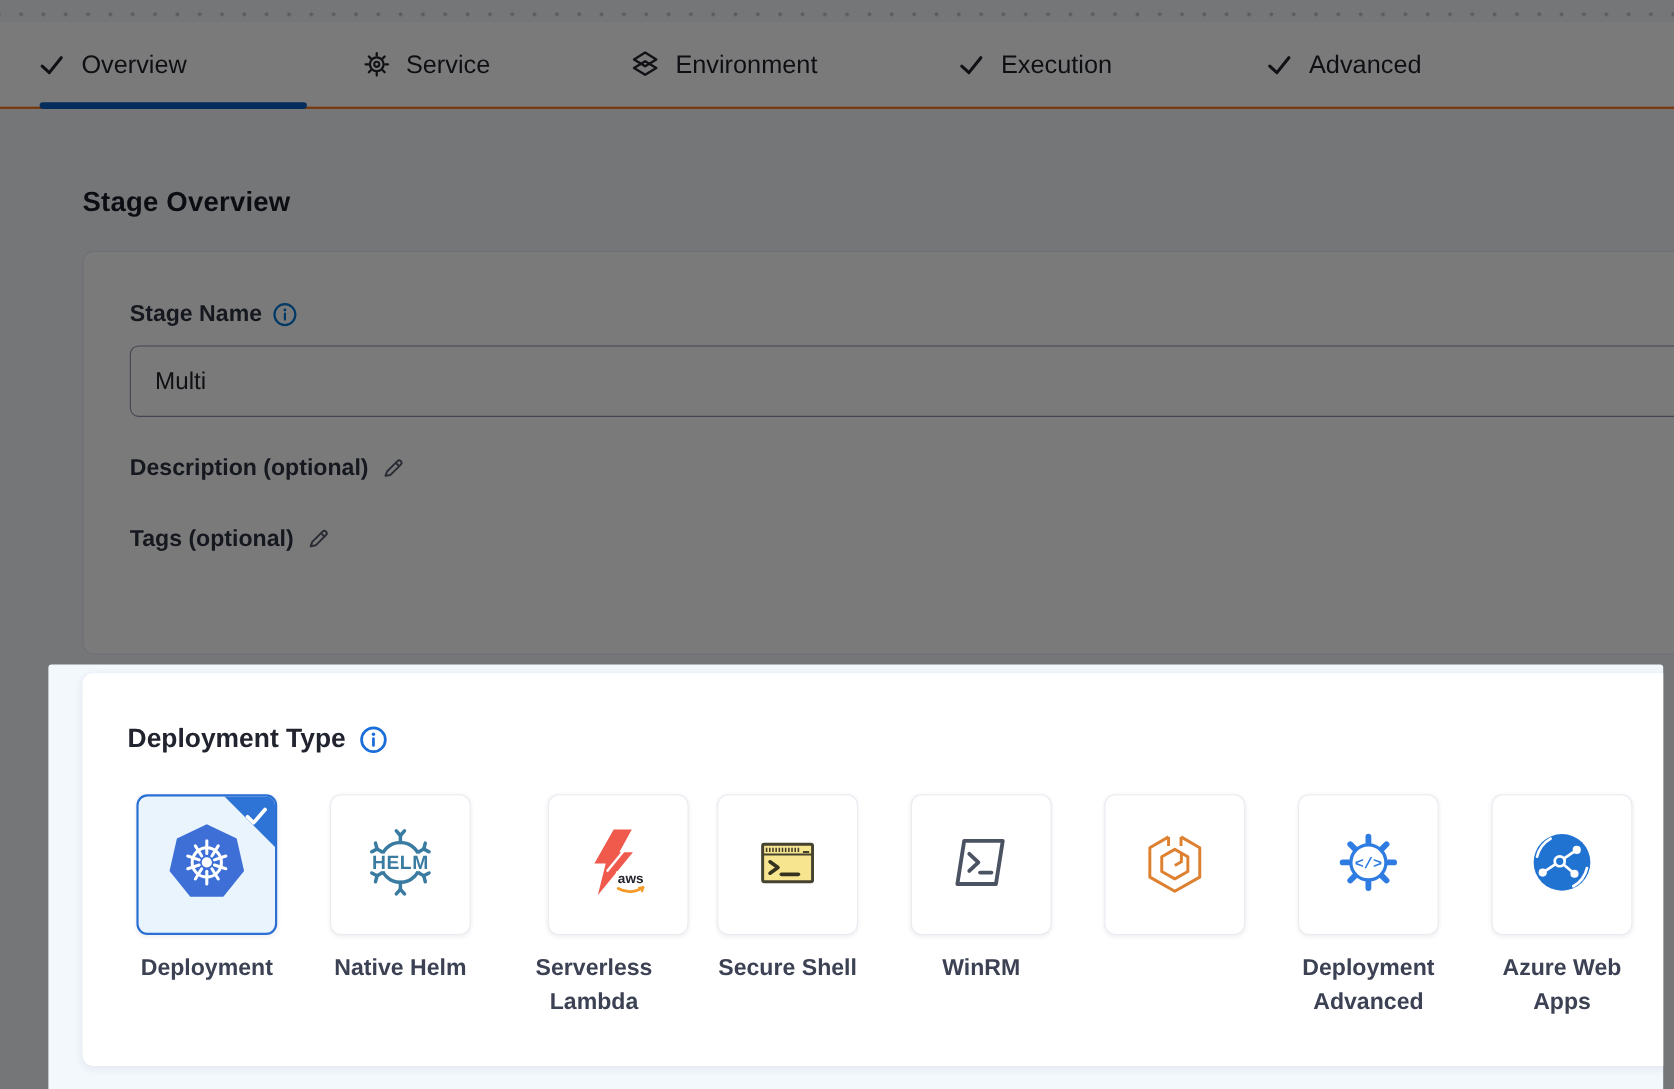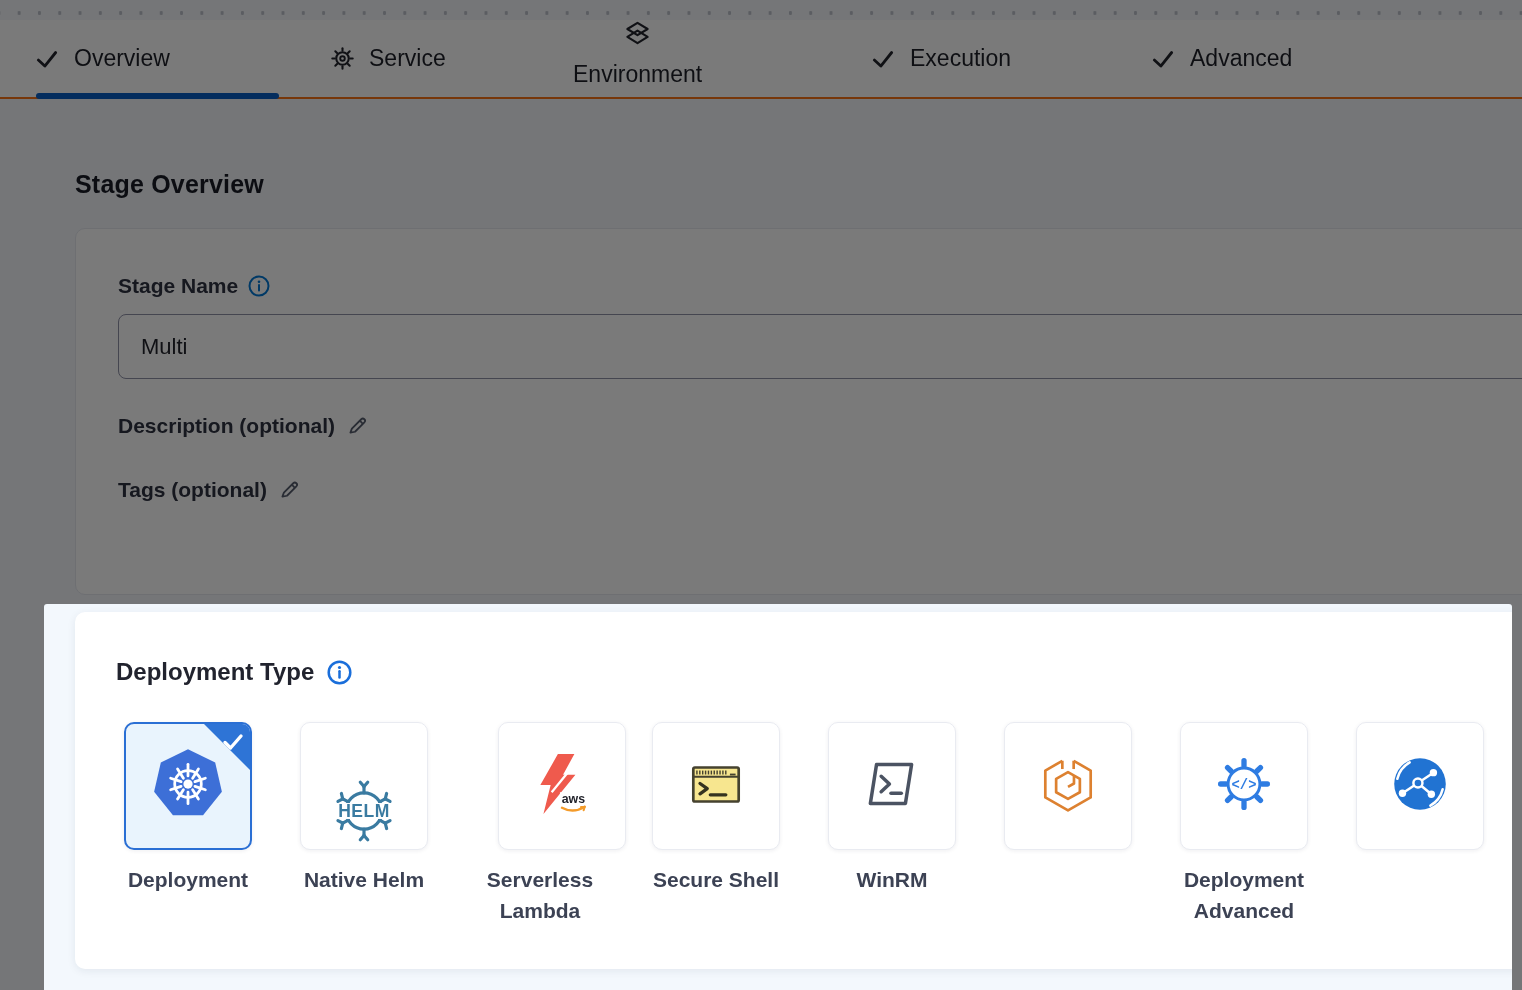--- a/index.html
+++ b/index.html
@@ -89,21 +89,21 @@
     position:absolute; top:-1px; right:-1px; width:0; height:0;
     border-top:48px solid #2e74d6; border-left:48px solid transparent;
   }
   .corner-check { position:absolute; top:6px; right:5px; }
   .tile-label {
     position:absolute; top:252px; width:176px;
     text-align:center; font-size:21px; font-weight:600; color:#3c4254;
     line-height:31px; white-space:pre-line;
   }
   .t0 { left:49px; }   .l0 { left:25px; }
-  .t1 { left:225px;align-items:flex-end; }  .l1 { left:201px; }
+  .t1 { left:225px; }  .l1 { left:201px; }
   .t2 { left:423px; }  .l2 { left:377px; }
   .t3 { left:577px; }  .l3 { left:553px; }
   .t4 { left:753px; }  .l4 { left:729px; }
   .t5 { left:929px; }  .l5 { left:905px; }
   .t6 { left:1105px; } .l6 { left:1081px; }
   .t7 { left:1281px; } .l7 { left:1257px; }
 </style>
 </head>
 <body>
 
@@ -134,21 +134,21 @@
           <line x1="5.1" y1="18.9" x2="6.8" y2="17.2"></line>
             <line x1="17.2" y1="6.8" x2="18.9" y2="5.1"></line>
         </g>
         <circle cx="12" cy="12" r="6" stroke="#23242c" stroke-width="2"></circle>
         <circle cx="12" cy="12" r="2.2" stroke="#23242c" stroke-width="1.8"></circle>
       </svg>
     </span>
     <span>Service</span>
   </div>
 
-  <div class="tab" style="left:573px;flex-direction:column;">
+  <div class="tab" style="left:573px;">
     <span>
       <svg width="27" height="27" viewBox="0 0 24 24" fill="none">
         <path d="M12 2.5 L21 8 L12 13.5 L3 8 Z" stroke="#23242c" stroke-width="1.9" stroke-linejoin="round"></path>
         <path d="M12 9.5 L21 15 L12 20.5 L3 15 Z" stroke="#23242c" stroke-width="1.9" stroke-linejoin="round"></path>
       </svg>
     </span>
     <span>Environment</span>
   </div>
 
   <div class="tab" style="left:870px;">
@@ -380,14 +380,16 @@
     </div>
 
     <div class="tile-label l0">Deployment</div>
     <div class="tile-label l1">Native Helm</div>
     <div class="tile-label l2">Serverless
 Lambda</div>
     <div class="tile-label l3">Secure Shell</div>
     <div class="tile-label l4">WinRM</div>
     <div class="tile-label l6">Deployment
 Advanced</div>
+    <div class="tile-label l7">Azure Web
+Apps</div>
   </div>
 </div>
 
 </body></html>

